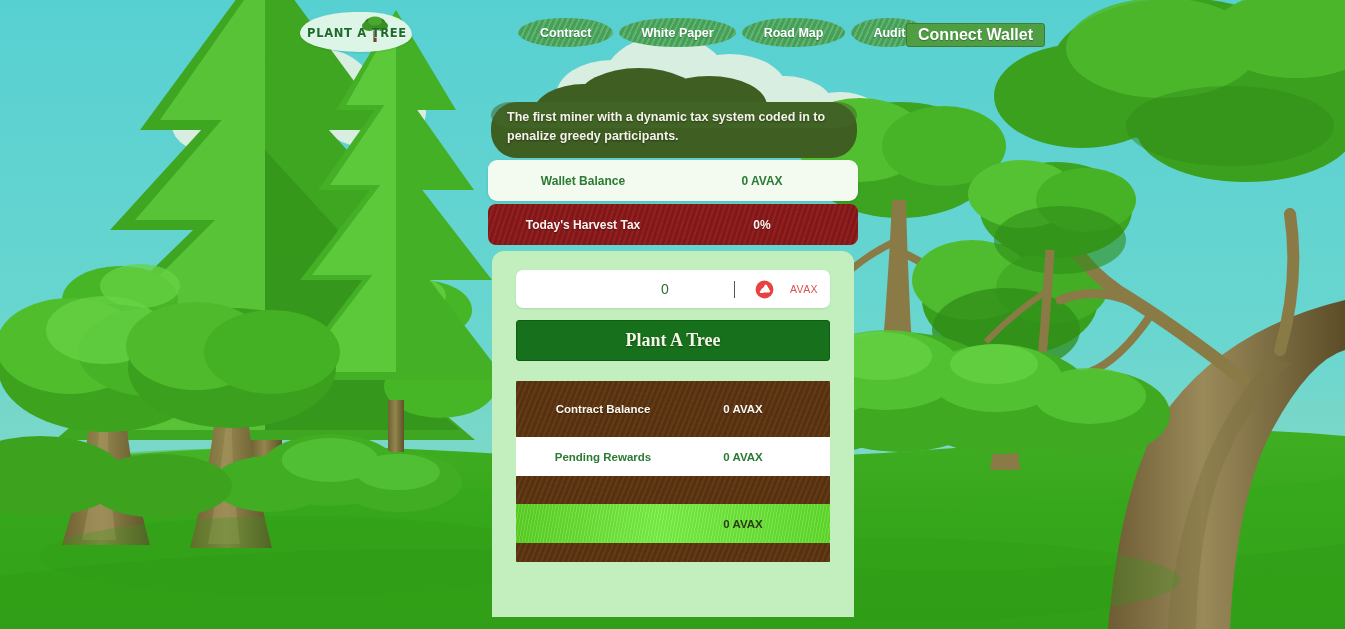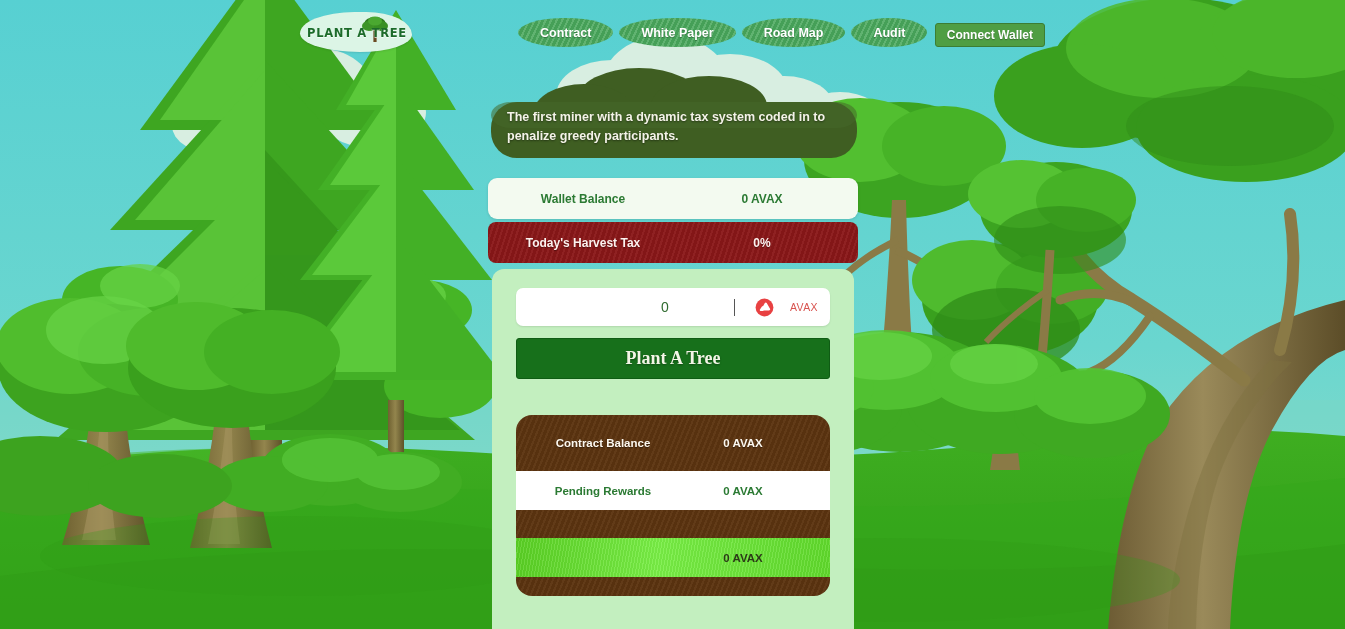--- a/index.html
+++ b/index.html
@@ -98,21 +98,21 @@
     position: absolute;
     right: 300px; top: 23px;
     height: 24px;
     padding: 0 11px;
     display: flex;
     align-items: center;
     border-radius: 3px;
     background: #4f9e43;
     border: 1px solid #3c7d33;
     color: #fff;
-    font-size: 12px;
+    font-size: 16px;
     font-weight: 700;
     text-shadow: 0 1px 1px rgba(0,0,0,.3);
     cursor: pointer;
     white-space: nowrap;
   }
 
   
   .center-col {
     position: absolute;
     left: 488px;
@@ -138,21 +138,20 @@
     font-size: 12.5px;
     font-weight: 700;
     line-height: 19px;
     text-shadow: 0 1px 2px rgba(0,0,0,.45);
   }
 
   
   .stat-strip {
     position: relative;
     width: 370px;
-    margin-top: 18px;
   }
   .row {
     position: relative;
     display: flex;
     align-items: center;
     height: 41px;
     overflow: hidden;
   }
   .row .label {
     position: absolute;
@@ -249,27 +248,27 @@
     color: #f3f5e6;
     font-family: "Liberation Serif", serif;
     font-size: 18px;
     font-weight: 700;
     cursor: pointer;
     text-shadow: 0 1px 2px rgba(0,0,0,.35);
   }
 
   
   .brown-card {
-    margin-top: 36px;
+    margin-top: 20px;
     width: 314px;
     background-color: #5c3410;
     background-image: repeating-linear-gradient(112deg,
         rgba(255,255,255,.035) 0px, rgba(255,255,255,.035) 2px,
         rgba(0,0,0,.05) 2px, rgba(0,0,0,.05) 5px);
-    border-radius: 16px;
+    border-radius: 1px;
     padding: 8px 0 10px 0;
     overflow: hidden;
   }
   .brow {
     position: relative;
     height: 39px;
     display: flex;
     align-items: center;
     overflow: hidden;
   }

